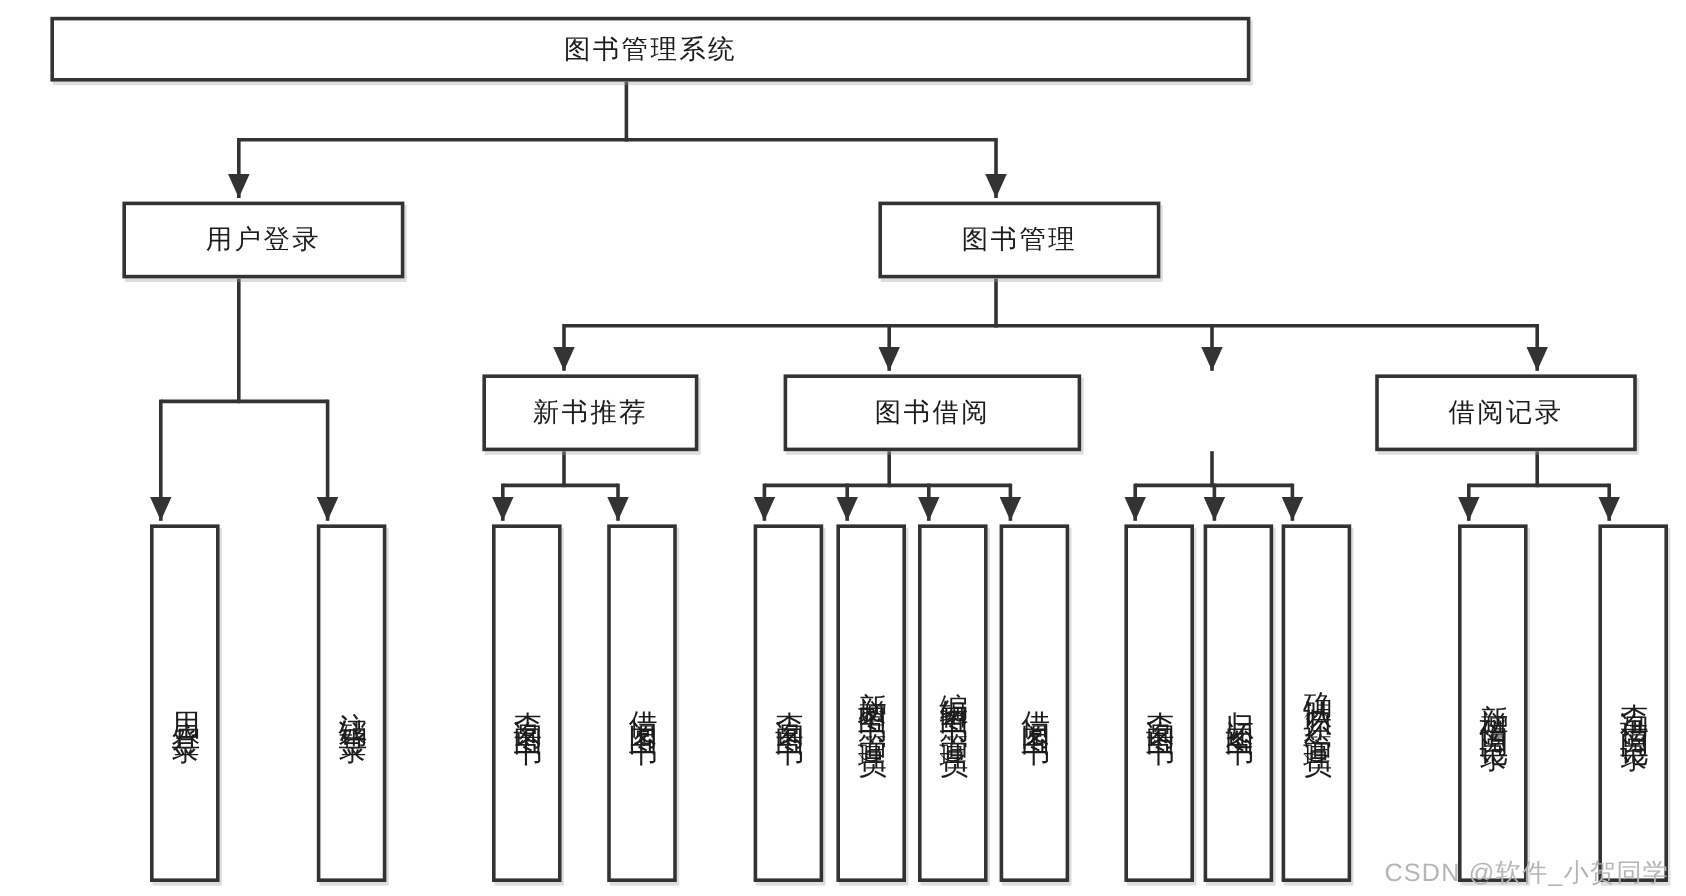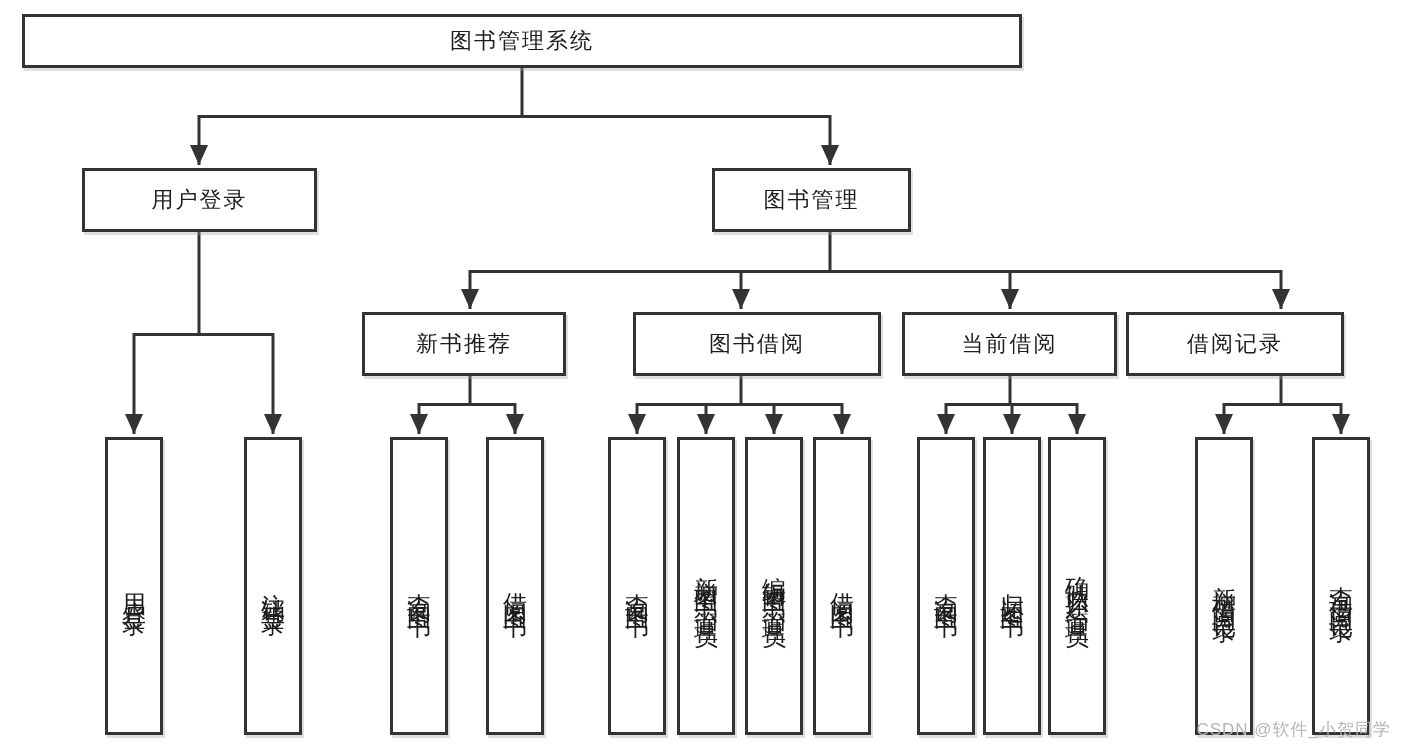--- a/index.html
+++ b/index.html
@@ -21,39 +21,40 @@
     position: absolute;
     box-sizing: border-box;
     border: 3px solid #333333;
     background: #ffffff;
     color: #1c1c1c;
     display: flex;
     align-items: center;
     justify-content: center;
     text-align: center;
     box-shadow: 2px 3px 0 rgba(160,160,160,0.35);
+    margin-left: 20px;
   }
   .node.h {
     font-size: 22px;
     letter-spacing: 2px;
     line-height: 1;
   }
   .node.v {
     writing-mode: vertical-rl;
     text-orientation: mixed;
     font-size: 24px;
     letter-spacing: 7px;
     line-height: 1;
     padding-top: 4px;
   }
   .watermark {
     position: absolute;
     right: 14px;
     bottom: 6px;
-    font-size: 17px;
+    font-size: 21px;
     color: #b5b5b5;
     letter-spacing: 1px;
     white-space: nowrap;
     z-index: 5;
   }
 </style>
 </head>
 <body>
 
 <div class="canvas">
@@ -109,25 +110,24 @@
       <line x1="1281" y1="376" x2="1281" y2="406"></line>
       <line x1="1224" y1="404.5" x2="1341" y2="404.5"></line>
       <line x1="1224" y1="403" x2="1224" y2="434" marker-end="url(#arrow)"></line>
       <line x1="1341" y1="403" x2="1341" y2="434" marker-end="url(#arrow)"></line>
     </g>
   </svg>
 
   <div class="node h" style="left:22px; top:14px; width:1000px; height:54px;">图书管理系统</div>
 
   <div class="node h" style="left:82px; top:168px; width:235px; height:64px;">用户登录</div>
-  <div class="node h" style="left:712px; top:168px; width:199px; height:64px;">图书管理</div>
+  <div class="node h" style="left:712px; top:168px; width:235px; height:64px;">图书管理</div>
 
-  <div class="node h" style="left:362px; top:312px; width:204px; height:64px;">新书推荐</div>
+  <div class="node h" style="left:382px; top:312px; width:180px; height:64px;">新书推荐</div>
   <div class="node h" style="left:633px; top:312px; width:248px; height:64px;">图书借阅</div>
-  <div class="node h" style="left:902px; top:312px; width:215px; height:64px;">当前借阅</div>
   <div class="node h" style="left:1126px; top:312px; width:218px; height:64px;">借阅记录</div>
 
   <div class="node v" style="left:105px; top:437px; width:58px; height:298px;">用户登录</div>
   <div class="node v" style="left:244px; top:437px; width:58px; height:298px;">注销登录</div>
 
   <div class="node v" style="left:390px; top:437px; width:58px; height:298px;">查询图书</div>
   <div class="node v" style="left:486px; top:437px; width:58px; height:298px;">借阅图书</div>
 
   <div class="node v" style="left:608px; top:437px; width:58px; height:298px;">查询图书</div>
   <div class="node v" style="left:677px; top:437px; width:58px; height:298px;">新增图书（管理员）</div>

